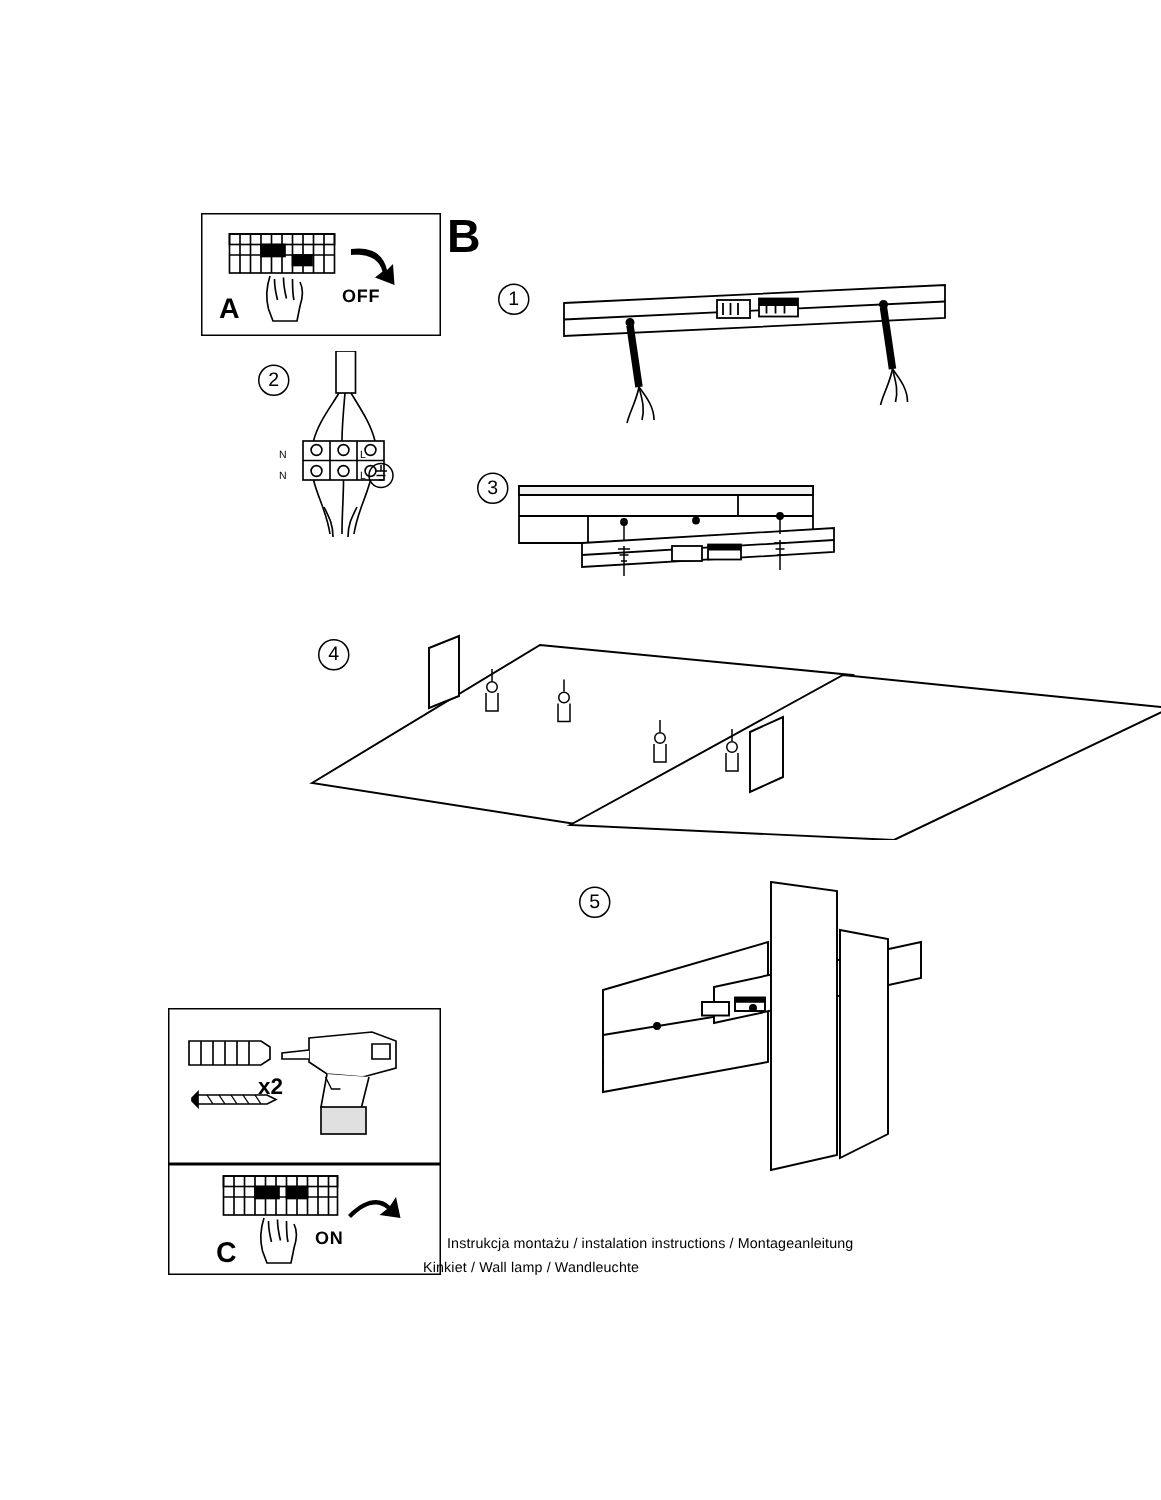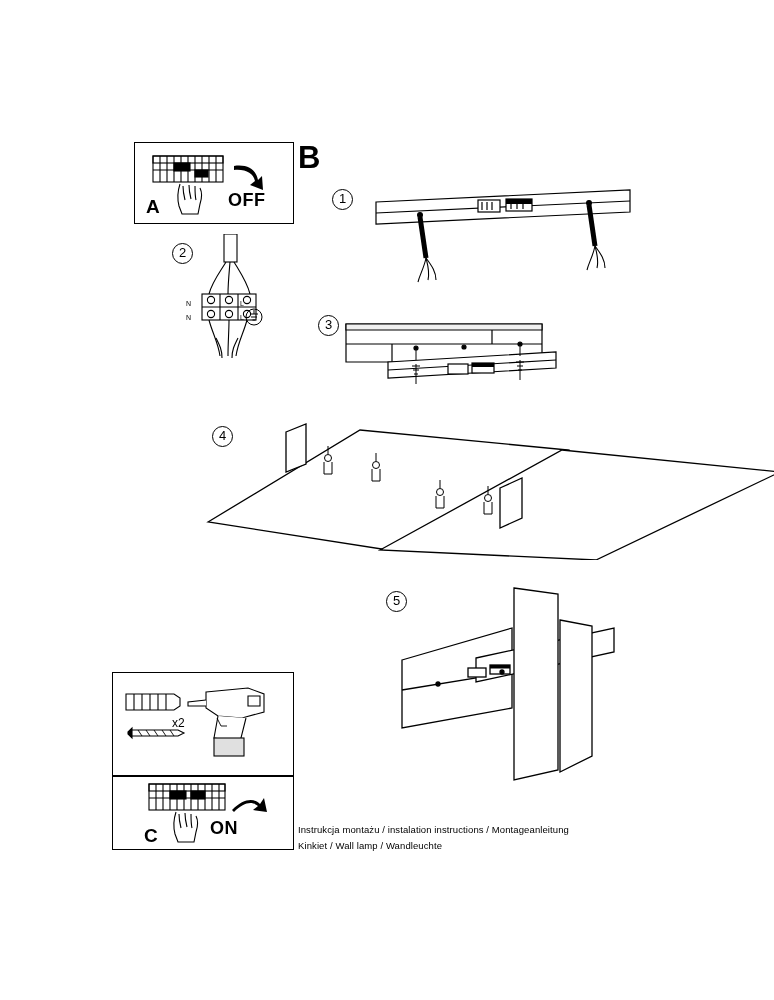--- a/index.html
+++ b/index.html
@@ -36,21 +36,21 @@
     font-weight: 700;
     letter-spacing: 0.5px;
   }
   .label-big {
     position: absolute;
     font-size: 31px;
     font-weight: 700;
   }
   .label-word {
     position: absolute;
-    font-size: 18px;
+    font-size: 12px;
     font-weight: 700;
     letter-spacing: 0.5px;
   }
   .step-num {
     position: absolute;
     width: 21px; height: 21px;
     border: 1.5px solid #000;
     border-radius: 50%;
     box-sizing: border-box;
     font-size: 13px;
@@ -60,22 +60,22 @@
   }
   .footer-text {
     position: absolute;
     font-size: 9.5px;
     line-height: 13px;
     letter-spacing: 0.1px;
     text-align: right;
   }
   .x2-text {
     position: absolute;
-    font-size: 12px;
-    font-weight: 400;
+    font-size: 15px;
+    font-weight: 700;
   }
   .tiny {
     position: absolute;
     font-size: 7px;
   }
   svg { display: block; }
 </style>
 </head>
 <body>
 
@@ -362,15 +362,15 @@
       </g>
       <g fill="#000">
         <path d="M86 30 C98 18, 108 18, 114 24 L118 18 L121 32 L107 30 L112 26 C106 21, 98 22, 88 32 Z"></path>
       </g>
     </svg>
   </div>
 
   <div class="label-word" style="left:210px; top:818px;">ON</div>
 
   <div class="footer-text" style="left:298px; top:823px;">Instrukcja montażu / instalation instructions / Montageanleitung</div>
-  <div class="footer-text" style="left:298px; top:839px;">Kinkiet / Wall lamp / Wandleuchte</div>
+  <div class="footer-text" style="left:282px; top:839px;">Kinkiet / Wall lamp / Wandleuchte</div>
 
 </div>
 
 </body></html>

